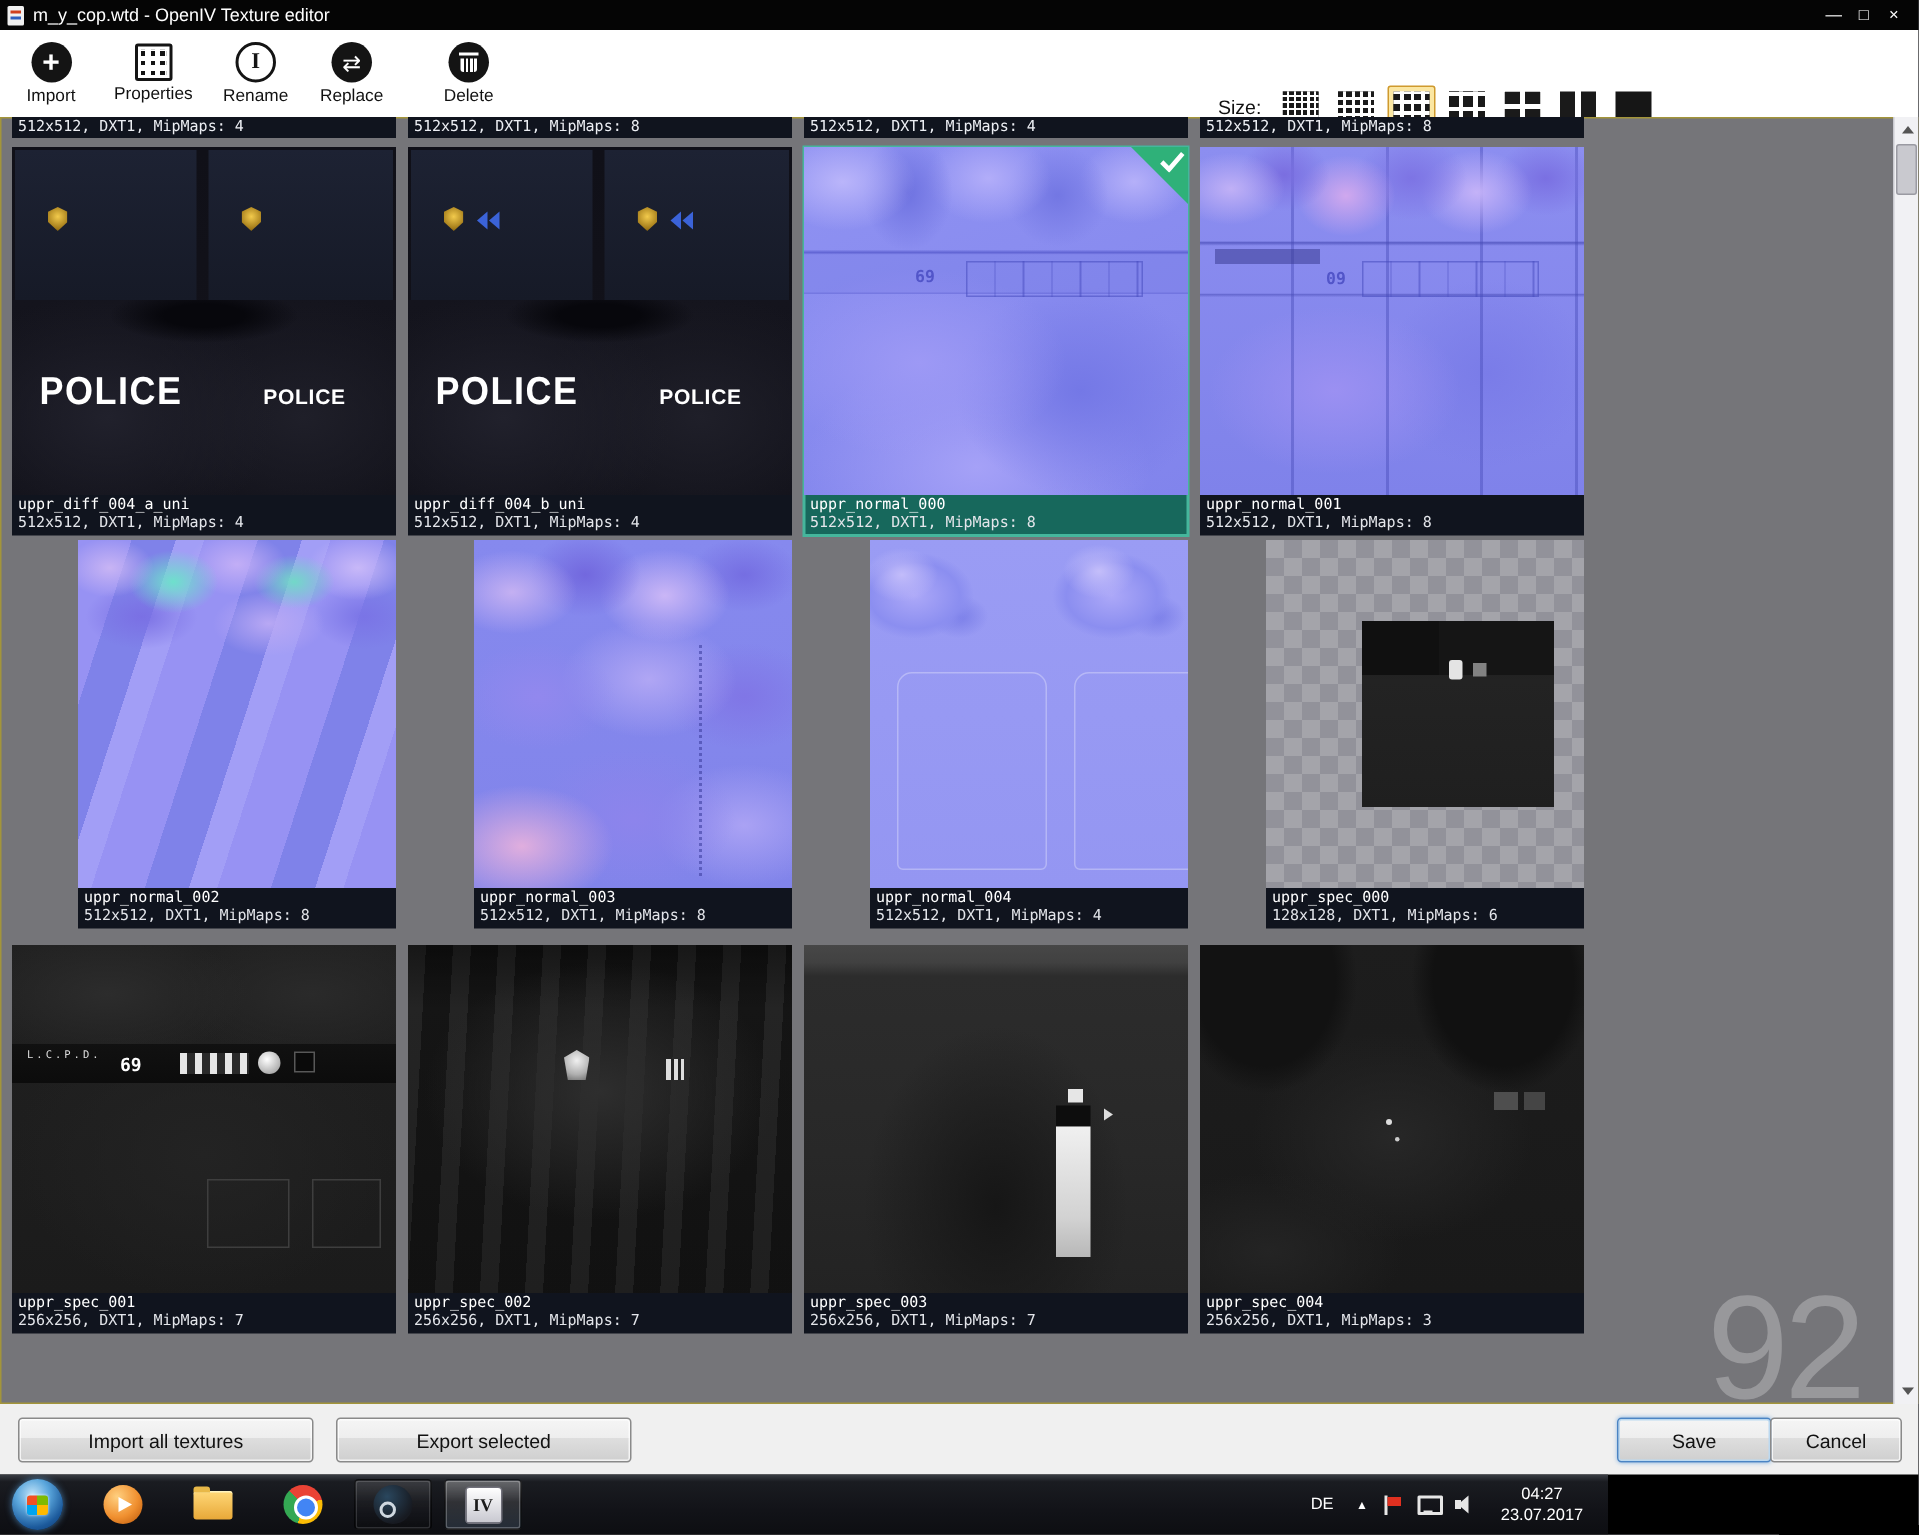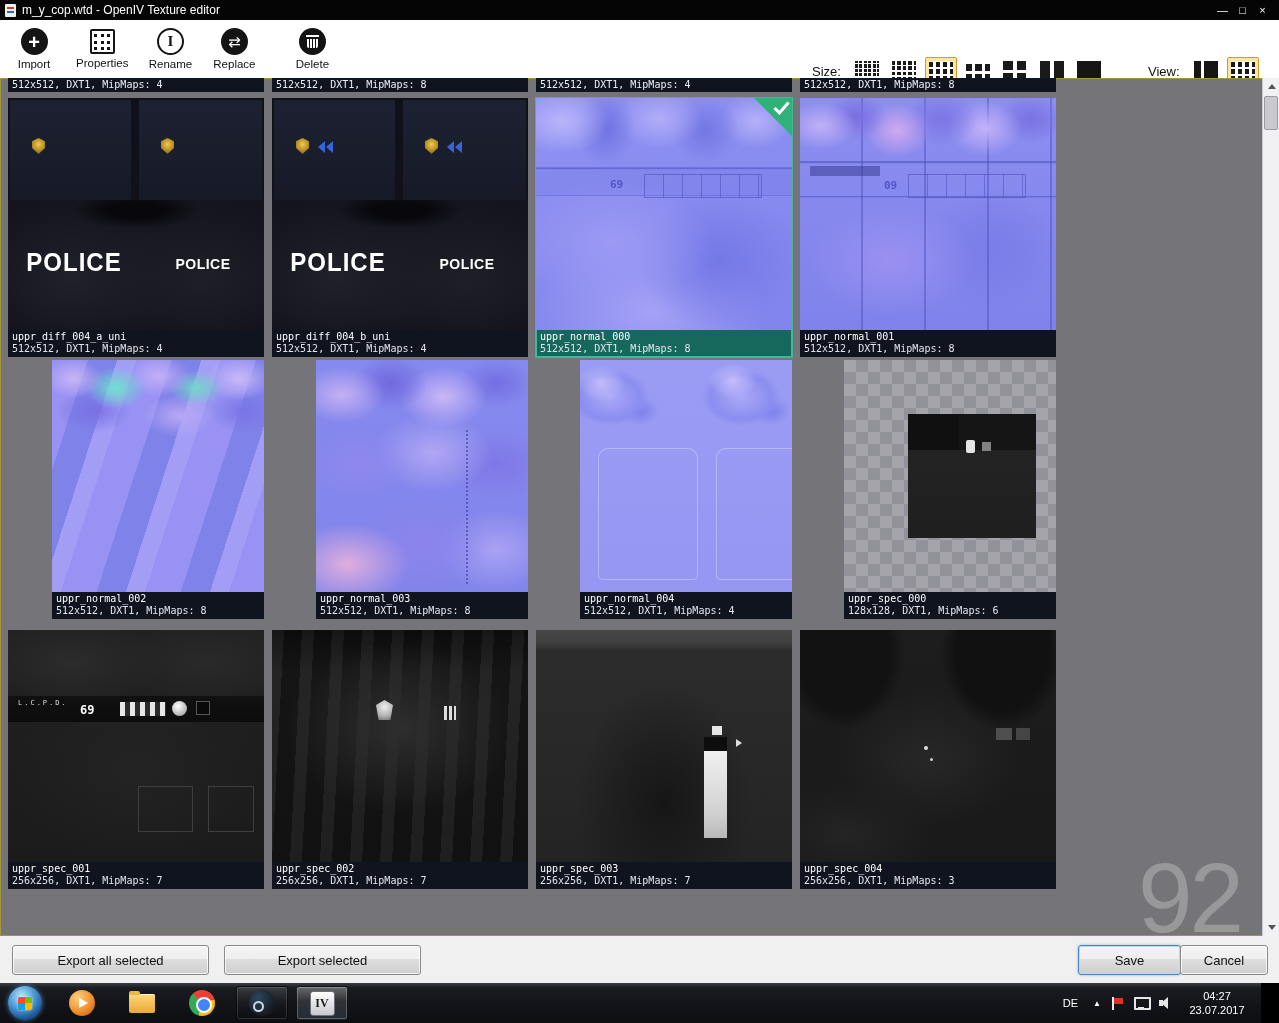--- a/index.html
+++ b/index.html
@@ -198,21 +198,21 @@
 
   
   .footer{position:absolute;left:0;top:936px;width:1279px;height:47px;background:#f0f0f0;}
   .wbtn{position:absolute;top:9px;height:30px;background:linear-gradient(#f5f5f5,#eee 45%,#dedede 46%,#cfcfcf);border:1px solid #8a8a8a;border-radius:3px;font-size:13px;color:#111;display:flex;align-items:center;justify-content:center;box-shadow:inset 0 0 0 1px rgba(255,255,255,.75);}
   .b-exa{left:12px;width:197px;}
   .b-exs{left:224px;width:197px;}
   .b-save{left:1078px;width:103px;border-color:#4a84c4;box-shadow:inset 0 0 0 1px #bcd9f0,0 0 3px rgba(80,150,220,.6);}
   .b-cancel{left:1180px;width:88px;}
 
   
-  .taskbar{position:absolute;left:0;top:983px;width:1261px;height:40px;background:linear-gradient(180deg,#3b3e45 0%,#1a1c21 12%,#121318 60%,#0d0e12 100%);}
+  .taskbar{position:absolute;left:0;top:983px;width:1072px;height:40px;background:linear-gradient(180deg,#3b3e45 0%,#1a1c21 12%,#121318 60%,#0d0e12 100%);}
   .orb{position:absolute;left:8px;top:3px;width:34px;height:34px;border-radius:50%;background:radial-gradient(circle at 40% 30%,#bfe2f8 0%,#5aa6dc 35%,#1c5a9c 70%,#0c3464 100%);box-shadow:0 0 5px rgba(90,160,220,.7);display:flex;align-items:center;justify-content:center;}
   .flag{width:14px;height:13px;border-radius:2px;background:conic-gradient(#7fba00 0 25%,#ffb900 0 50%,#00a4ef 0 75%,#f25022 0);box-shadow:0 0 2px rgba(255,255,255,.8);}
   .tb-apps{position:absolute;left:56px;top:0;height:100%;display:flex;align-items:center;gap:8px;}
   .app{width:52px;height:34px;border-radius:3px;display:flex;align-items:center;justify-content:center;}
   .app.running{background:linear-gradient(rgba(255,255,255,.14),rgba(255,255,255,.03) 45%,rgba(0,0,0,.12));border:1px solid rgba(0,0,0,.6);box-shadow:inset 0 0 0 1px rgba(255,255,255,.14);}
   .app.active{background:linear-gradient(rgba(255,255,255,.34),rgba(255,255,255,.12) 45%,rgba(140,180,220,.18));border:1px solid rgba(0,0,0,.65);box-shadow:inset 0 0 0 1px rgba(255,255,255,.25);}
   .ic-wmp{width:26px;height:26px;border-radius:50%;background:radial-gradient(circle at 35% 30%,#ffd080,#f09030 55%,#b85408);position:relative;}
   .ic-wmp::after{content:"";position:absolute;left:10px;top:8px;border-left:9px solid #fff;border-top:5px solid transparent;border-bottom:5px solid transparent;}
   .ic-folder{width:26px;height:19px;position:relative;background:linear-gradient(#ffd878,#e8a838);border-radius:2px;box-shadow:inset 0 1px 0 #fff4c0;}
   .ic-folder::before{content:"";position:absolute;top:-3px;left:0;width:11px;height:4px;background:#e8b848;border-radius:2px 2px 0 0;}
@@ -298,29 +298,20 @@
           <span class="g g5"></span>
         </span>
       <span class="szopt">
           <span class="g g6"></span>
         </span>
       <span class="szopt">
           <span class="g g7"></span>
         </span>
     </div>
 
-    <div class="view-group">
-      <span class="grp-label">View:</span>
-      <span class="szopt">
-          <span class="g v1"></span>
-        </span>
-      <span class="szopt on">
-          <span class="g g3"></span>
-        </span>
-    </div>
   </div>
 
   <div class="content">
 
     <div class="pstrip c0"><span>512x512, DXT1, MipMaps: 4</span></div>
     <div class="pstrip c1"><span>512x512, DXT1, MipMaps: 8</span></div>
     <div class="pstrip c2"><span>512x512, DXT1, MipMaps: 4</span></div>
     <div class="pstrip c3"><span>512x512, DXT1, MipMaps: 8</span></div>
 
     <div class="tile r1 c0">
@@ -494,21 +485,21 @@
           <i></i>
         </div>
       <div class="sb-thumb"></div>
       <div class="sb-btn sb-down">
           <i></i>
         </div>
     </div>
   </div>
 
   <div class="footer">
-    <div class="wbtn b-exa">Export all selected</div>
+    <div class="wbtn b-exa">Import all textures</div>
     <div class="wbtn b-exs">Export selected</div>
     <div class="wbtn b-save">Save</div>
     <div class="wbtn b-cancel">Cancel</div>
   </div>
 
   <div class="taskbar">
     <div class="orb">
         <div class="flag"></div>
       </div>
     <div class="tb-apps">

